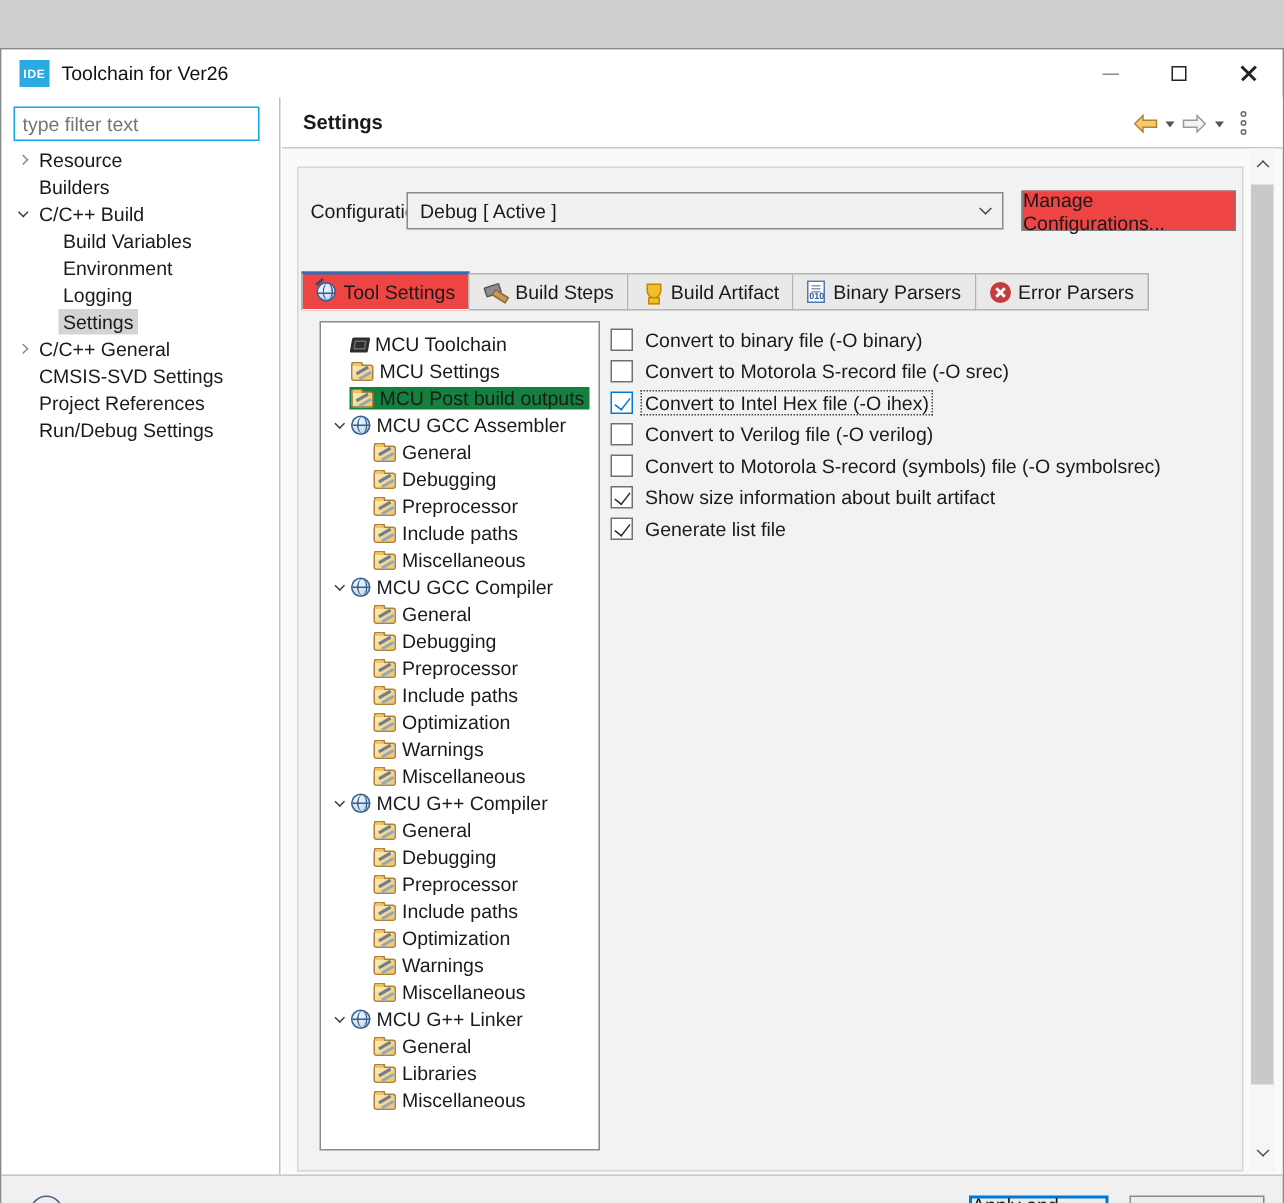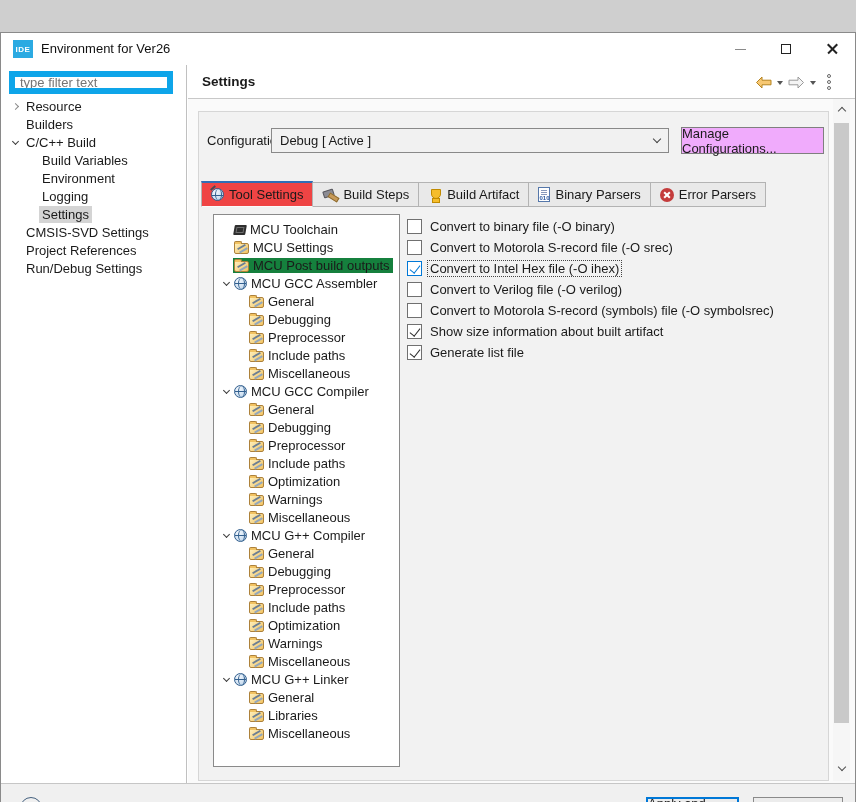--- a/index.html
+++ b/index.html
@@ -14,21 +14,21 @@
   .win-title { position:absolute; left:40px; top:8px; font-size:13px; color:#111; }
   .win-btns { position:absolute; right:0; top:0; height:32px; display:flex; }
   .win-btn { width:46px; height:32px; position:relative; }
   .glyph-min { position:absolute; left:18px; top:16px; width:11px; height:1px; background:#8a8a8a; }
   .glyph-max { position:absolute; left:18px; top:11px; width:10px; height:10px; border:1px solid #222; }
   .glyph-close-a,.glyph-close-b { position:absolute; left:17px; top:15px; width:13px; height:1.5px; background:#222; }
   .glyph-close-a { transform:rotate(45deg);} .glyph-close-b { transform:rotate(-45deg);}
 
   
   .sidebar { position:absolute; left:0; top:32px; width:186px; height:718px; background:#ffffff; border-right:1px solid #c0c0c0; }
-  .filter-input { position:absolute; left:8px; top:6px; width:164px; height:23px; border:6px solid #0ea5e9; background:#fff; font-family:inherit; font-size:13px; color:#701a75; padding:0 5px; }
+  .filter-input { position:absolute; left:8px; top:6px; width:164px; height:23px; border:1px solid #0ea5e9; background:#fff; font-family:inherit; font-size:13px; color:#701a75; padding:0 5px; }
   .nav-tree { position:absolute; left:0; top:32px; width:100%; }
   .nav-row { height:18px; display:flex; align-items:center; cursor:default; }
   .nav-row .tw { width:16px; display:flex; justify-content:center; margin-left:6px; }
   .nav-row.ind1 .tw { margin-left:22px; }
   .nav-lbl { padding:1px 3px; white-space:nowrap; }
   .nav-lbl.sel { background:#d4d4d4; }
 
   .chev-r { width:5px; height:5px; border-right:1px solid #8a8a8a; border-bottom:1px solid #8a8a8a; transform:rotate(-45deg); }
   .chev-d { width:5px; height:5px; border-right:1px solid #3c3c3c; border-bottom:1px solid #3c3c3c; transform:rotate(45deg); margin-top:-2px; }
 
@@ -39,21 +39,21 @@
   .hdr-icons { position:absolute; right:26px; top:9px; display:flex; align-items:center; gap:5px; height:16px; }
   .caret { width:0; height:0; border-left:3.5px solid transparent; border-right:3.5px solid transparent; border-top:4px solid #555; margin-top:2px; }
   .dotcol { display:flex; flex-direction:column; gap:2px; margin-left:6px; }
   .dotcol i { width:4px; height:4px; border:1px solid #666; border-radius:50%; }
 
   
   .container { position:absolute; left:10px; top:46px; width:631px; height:670px; background:#f2f2f2; border:1px solid #d6d6d6; }
   .cfg-label { position:absolute; left:8px; top:21px; }
   .combo { position:absolute; left:72px; top:16px; width:398px; height:25px; background:#f1f1f1; border:1px solid #898989; display:flex; align-items:center; padding:0 8px; }
   .combo .chev { margin-left:auto; width:6px; height:6px; border-right:1.5px solid #444; border-bottom:1.5px solid #444; transform:rotate(45deg); margin-top:-3px; }
-  .manage-btn { position:absolute; left:482px; top:15px; width:143px; height:27px; background:#f0abfc; border:1px solid #7f7f7f; display:flex; align-items:center; justify-content:center; cursor:default; }
+  .manage-btn { position:absolute; left:482px; top:15px; width:143px; height:27px; background:#ef4444; border:1px solid #7f7f7f; display:flex; align-items:center; justify-content:center; cursor:default; }
 
   
   .tabs { position:absolute; left:2px; top:69px; height:26px; display:flex; align-items:flex-end; }
   .tab { height:25px; display:flex; align-items:center; gap:5px; padding:0 9px; border:1px solid #b3b3b3; border-left:none; background:#e9e9e9; cursor:default; white-space:nowrap; }
   .tab:first-child { border-left:1px solid #b3b3b3; }
   .tab.active { background:#ef4444; border-top:2px solid #2f6eb5; height:26px; border-bottom:1px solid #fbfbfb; }
 
   
   .tree-panel { position:absolute; left:14px; top:102px; width:187px; height:553px; background:#ffffff; border:1px solid #8a8a8a; overflow:hidden; padding-top:5px; }
   .t-row { height:18px; display:flex; align-items:center; }
@@ -114,21 +114,21 @@
 
   svg { display:block; }
 </style>
 </head>
 <body>
 
 <div class="window">
 
   <div class="titlebar">
     <div class="app-icon">IDE</div>
-    <div class="win-title">Environment for Ver26</div>
+    <div class="win-title">Toolchain for Ver26</div>
     <div class="win-btns">
       <div class="win-btn">
           <span class="glyph-min"></span>
         </div>
       <div class="win-btn">
           <span class="glyph-max"></span>
         </div>
       <div class="win-btn">
           <span class="glyph-close-a"></span>
           <span class="glyph-close-b"></span>
@@ -163,20 +163,26 @@
           <span class="tw"></span>
           <span class="nav-lbl">Environment</span>
         </div>
       <div class="nav-row ind1">
           <span class="tw"></span>
           <span class="nav-lbl">Logging</span>
         </div>
       <div class="nav-row ind1">
           <span class="tw"></span>
           <span class="nav-lbl sel">Settings</span>
+        </div>
+      <div class="nav-row">
+          <span class="tw">
+            <span class="chev-r"></span>
+          </span>
+          <span class="nav-lbl">C/C++ General</span>
         </div>
       <div class="nav-row">
           <span class="tw"></span>
           <span class="nav-lbl">CMSIS-SVD Settings</span>
         </div>
       <div class="nav-row">
           <span class="tw"></span>
           <span class="nav-lbl">Project References</span>
         </div>
       <div class="nav-row">

